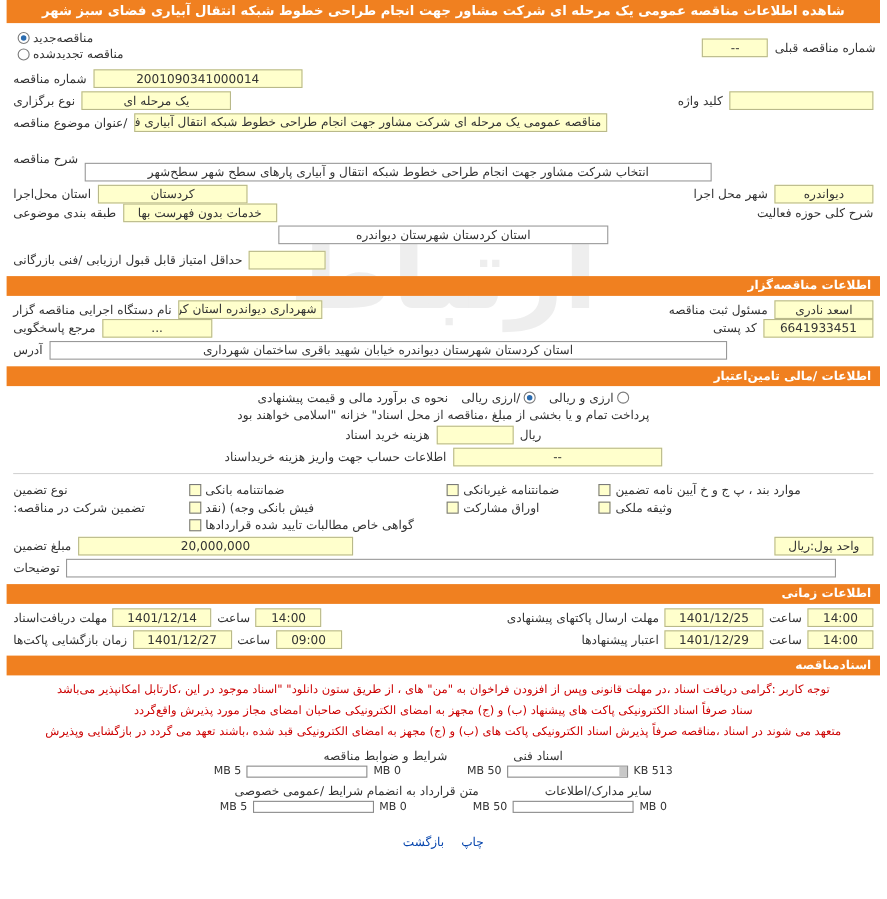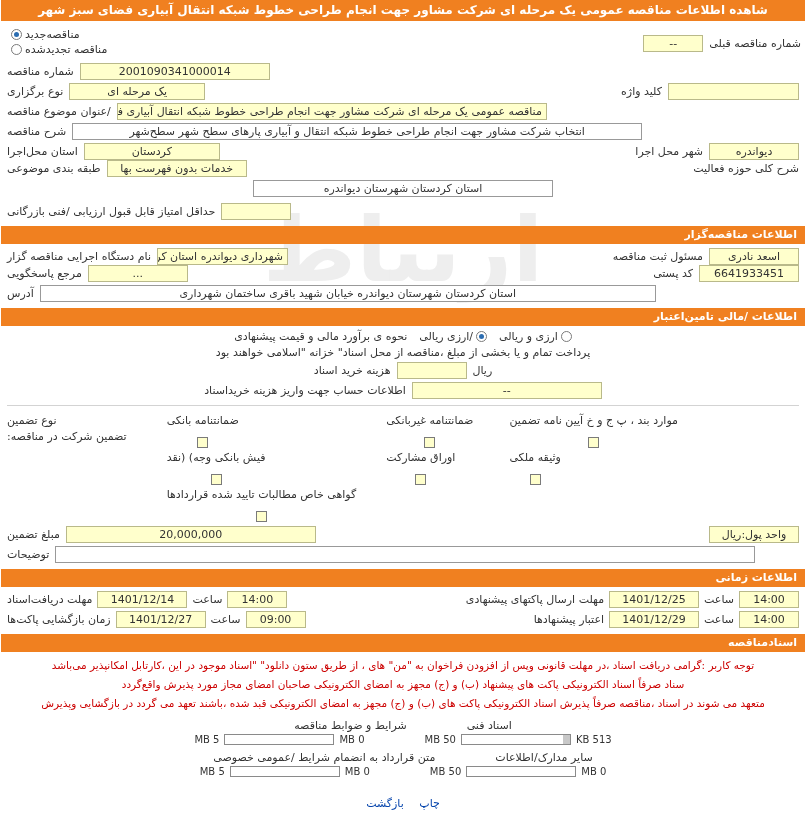--- a/index.html
+++ b/index.html
@@ -26,21 +26,21 @@
     z-index: 0;
     opacity: 0.12;
     font-size: 90px;
     color: #777;
     font-weight: bold;
     text-align: center;
     line-height: 200px;
     letter-spacing: 8px;
     overflow: hidden;
   }
-  .page { position: relative; z-index: 1; padding: 0 1px; }
+  .page { position: relative; z-index: 1; padding: 0 6px; }
   .title-bar {
     background: #f08020;
     color: #ffffff;
     text-align: center;
     font-weight: bold;
     font-size: 12px;
     padding: 3px 0 4px 0;
     margin: 0 0 5px 0;
     letter-spacing: 0;
   }
@@ -102,21 +102,21 @@
   .fld.w250 { width: 250px; }
   .fld.w430 { width: 430px; }
   .bigbox {
     background: #ffffff; border: 1px solid #999; height: 17px;
     line-height: 15px; font-size: 11px; padding: 0 4px; text-align: center;
     white-space: nowrap; overflow: hidden;
   }
   .split { display: flex; justify-content: space-between; align-items: center; }
   .half { display: flex; align-items: center; gap: 6px; }
   hr.sep { border: 0; border-top: 1px solid #d3d3d3; margin: 6px 0; }
-  .chkline { display: flex; align-items: center; gap: 10px; font-size: 11px; flex-direction: column; }
+  .chkline { display: flex; align-items: center; gap: 4px; font-size: 11px; }
   .chk {
     width: 11px; height: 11px; border: 1px solid #7a7a7a; background: #ffffcc;
     display: inline-block;
   }
   .chkgrid { display: flex; flex-direction: column; gap: 3px; align-items: flex-end; }
   .guarantee-wrap { display: flex; justify-content: flex-start; gap: 30px; align-items: flex-start; padding: 2px 0 4px 0;}
   .notes-red {
     color: #cc0000; font-size: 10.5px; text-align: center; line-height: 15px;
     padding: 2px 4px;
   }
@@ -183,21 +183,21 @@
         <span class="lbl">نوع برگزاری</span>
       </div>
     </div>
 
     <div class="row" style="justify-content:flex-end;">
       <span class="fld w430">مناقصه عمومی یک مرحله ای شرکت مشاور جهت انجام طراحی خطوط شبکه انتقال آبیاری فضای سبز سطح شهر</span>
       <span class="lbl">/عنوان  موضوع مناقصه</span>
     </div>
 
     <div class="row" style="justify-content:flex-end;">
-      <span class="bigbox w430" style="width:570px;">انتخاب شرکت مشاور جهت انجام طراحی خطوط شبکه انتقال و آبیاری  پارهای سطح شهر  سطح‌شهر</span>
+      <span class="bigbox w430" style="width:570px;margin-top:25px;">انتخاب شرکت مشاور جهت انجام طراحی خطوط شبکه انتقال و آبیاری  پارهای سطح شهر  سطح‌شهر</span>
       <span class="lbl">شرح مناقصه</span>
     </div>
 
     <div class="split">
       <div class="half">
         <span class="fld w90">دیواندره</span>
         <span class="lbl">شهر محل اجرا</span>
       </div>
       <div class="half">
         <span class="fld w120">کردستان</span>

